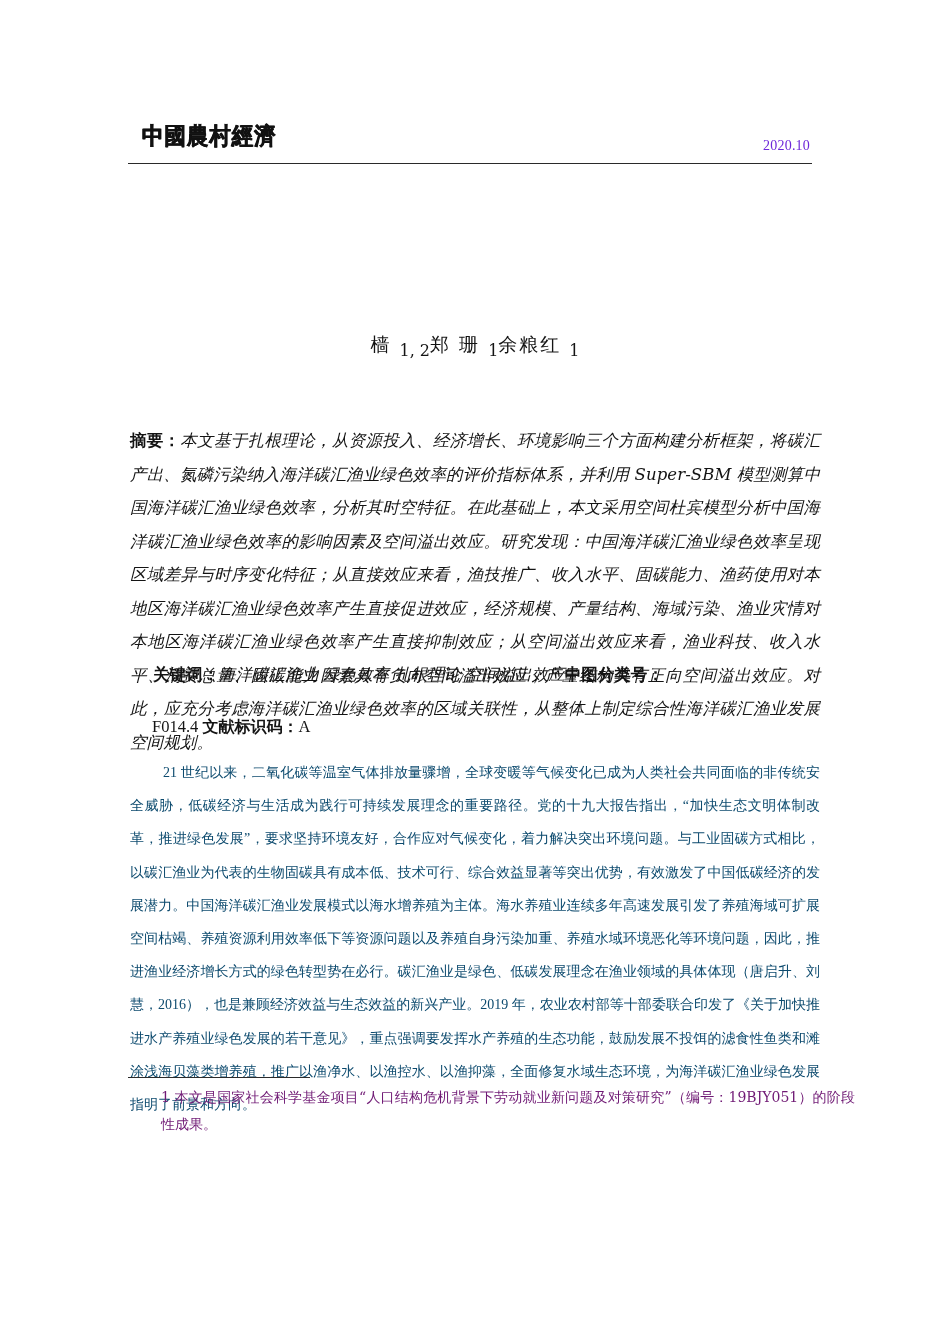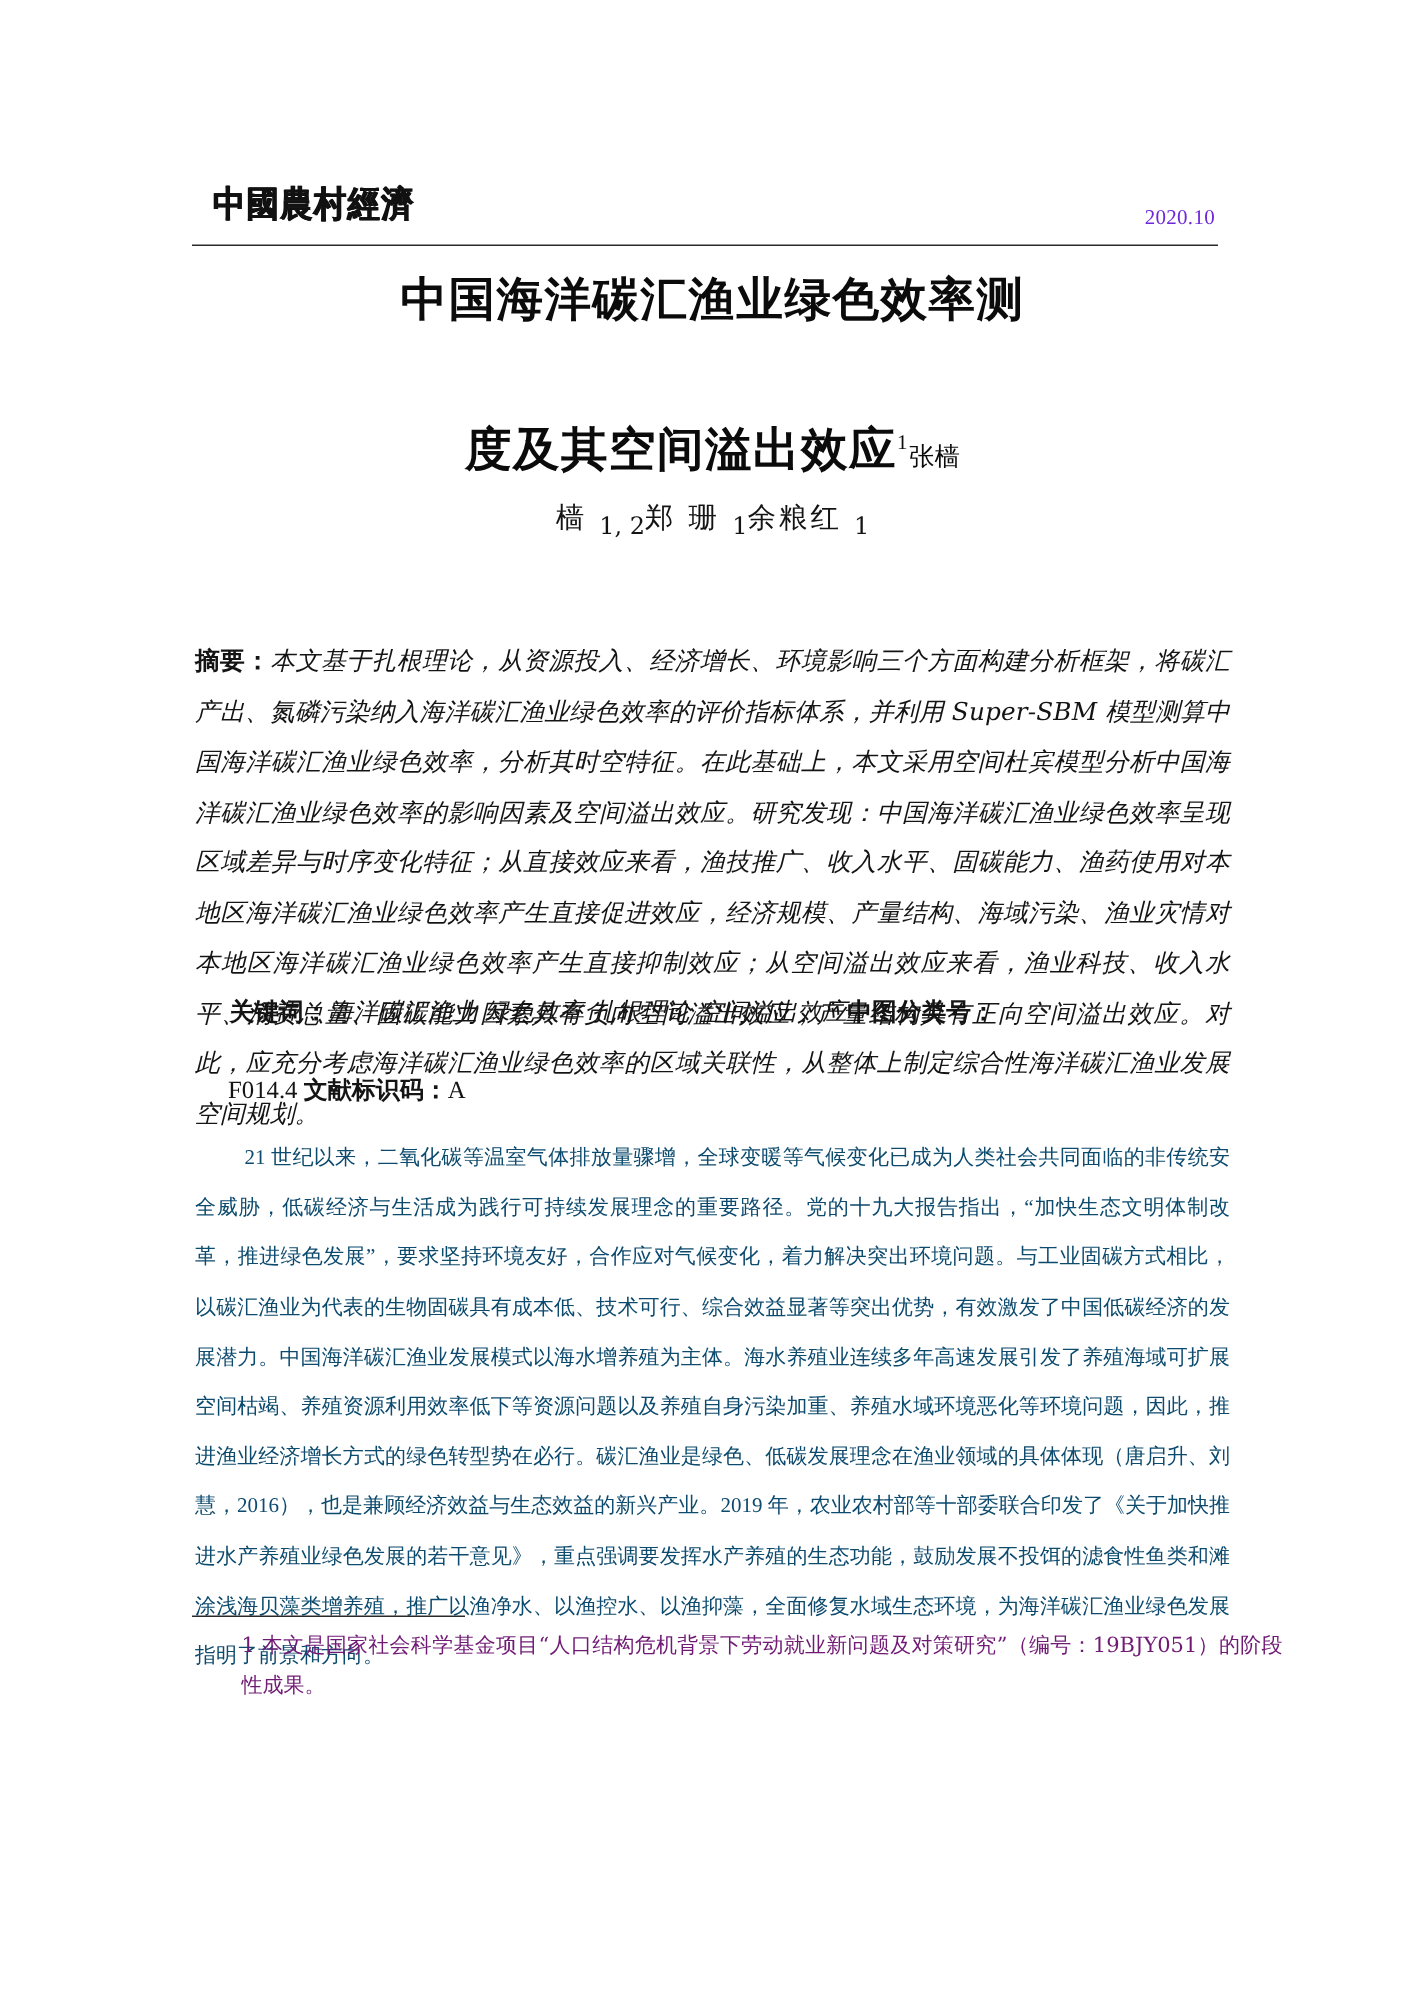--- a/index.html
+++ b/index.html
@@ -213,24 +213,20 @@
 <body>
 
 <div class="page">
 
   <div class="runhead">
     <div class="masthead">中國農村經濟</div>
     <div class="issue">2020.10</div>
     <div class="runhead-rule"></div>
   </div>
 
-  <div class="title-block">
-    <div class="title-line">中国海洋碳汇渔业绿色效率测</div>
-    <div class="title-line second"><span>度及其空间溢出效应</span><span class="title-sup">1</span><span class="title-author-inline">张樯</span></div>
-  </div>
 
   <div class="author-line"><span>樯</span>&nbsp;<span class="sup">1, 2</span><span>郑 珊</span>&nbsp;<span class="sup">1</span><span>余粮红</span>&nbsp;<span class="sup">1</span></div>
 
   <div class="abstract"><span class="lead">摘要：</span><span>本文基于扎根理论，从资源投入、经济增长、环境影响三个方面构建分析框架，将碳汇产出、氮磷污染纳入海洋碳汇渔业绿色效率的评价指标体系，并利用 Super-SBM 模型测算中国海洋碳汇渔业绿色效率，分析其时空特征。在此基础上，本文采用空间杜宾模型分析中国海洋碳汇渔业绿色效率的影响因素及空间溢出效应。研究发现：中国海洋碳汇渔业绿色效率呈现区域差异与时序变化特征；从直接效应来看，渔技推广、收入水平、固碳能力、渔药使用对本地区海洋碳汇渔业绿色效率产生直接促进效应，经济规模、产量结构、海域污染、渔业灾情对本地区海洋碳汇渔业绿色效率产生直接抑制效应；从空间溢出效应来看，渔业科技、收入水平、消费总量、固碳能力因素具有负向空间溢出效应，产量结构具有正向空间溢出效应。对此，应充分考虑海洋碳汇渔业绿色效率的区域关联性，从整体上制定综合性海洋碳汇渔业发展空间规划。</span></div>
 
   <div class="keywords"><span class="lead">关键词：</span><span>海洋碳汇渔业 绿色效率 扎根理论 空间溢出效应</span><span class="lead">中图分类号：</span></div>
 
   <div class="clc"><span>F014.4</span>&nbsp;<span class="cnb">文献标识码：</span><span>A</span></div>
 
   <div class="body-para">21 世纪以来，二氧化碳等温室气体排放量骤增，全球变暖等气候变化已成为人类社会共同面临的非传统安全威胁，低碳经济与生活成为践行可持续发展理念的重要路径。党的十九大报告指出，“加快生态文明体制改革，推进绿色发展”，要求坚持环境友好，合作应对气候变化，着力解决突出环境问题。与工业固碳方式相比，以碳汇渔业为代表的生物固碳具有成本低、技术可行、综合效益显著等突出优势，有效激发了中国低碳经济的发展潜力。中国海洋碳汇渔业发展模式以海水增养殖为主体。海水养殖业连续多年高速发展引发了养殖海域可扩展空间枯竭、养殖资源利用效率低下等资源问题以及养殖自身污染加重、养殖水域环境恶化等环境问题，因此，推进渔业经济增长方式的绿色转型势在必行。碳汇渔业是绿色、低碳发展理念在渔业领域的具体体现（唐启升、刘慧，2016），也是兼顾经济效益与生态效益的新兴产业。2019 年，农业农村部等十部委联合印发了《关于加快推进水产养殖业绿色发展的若干意见》，重点强调要发挥水产养殖的生态功能，鼓励发展不投饵的滤食性鱼类和滩涂浅海贝藻类增养殖，推广以渔净水、以渔控水、以渔抑藻，全面修复水域生态环境，为海洋碳汇渔业绿色发展指明了前景和方向。</div>

